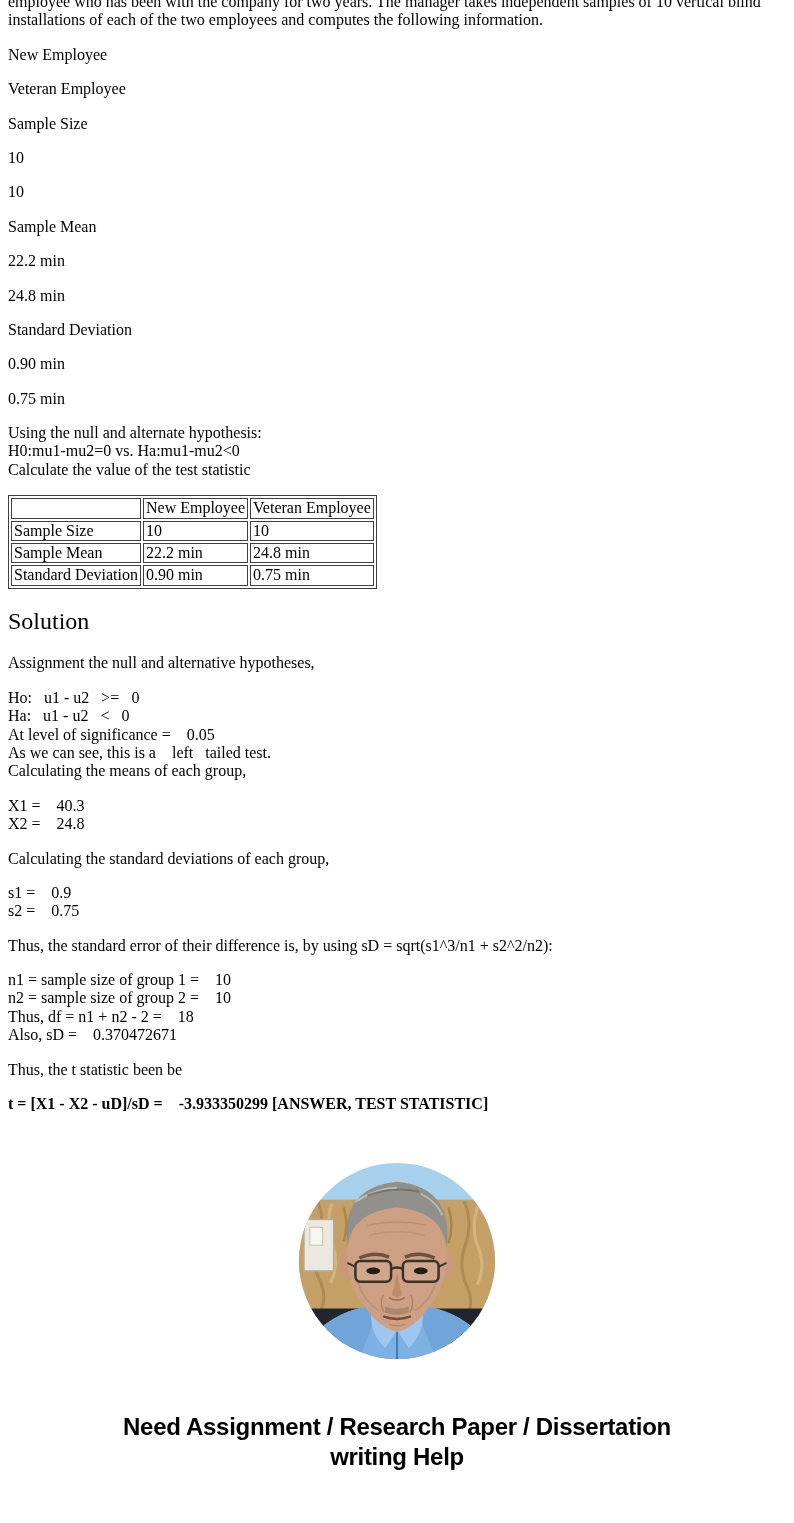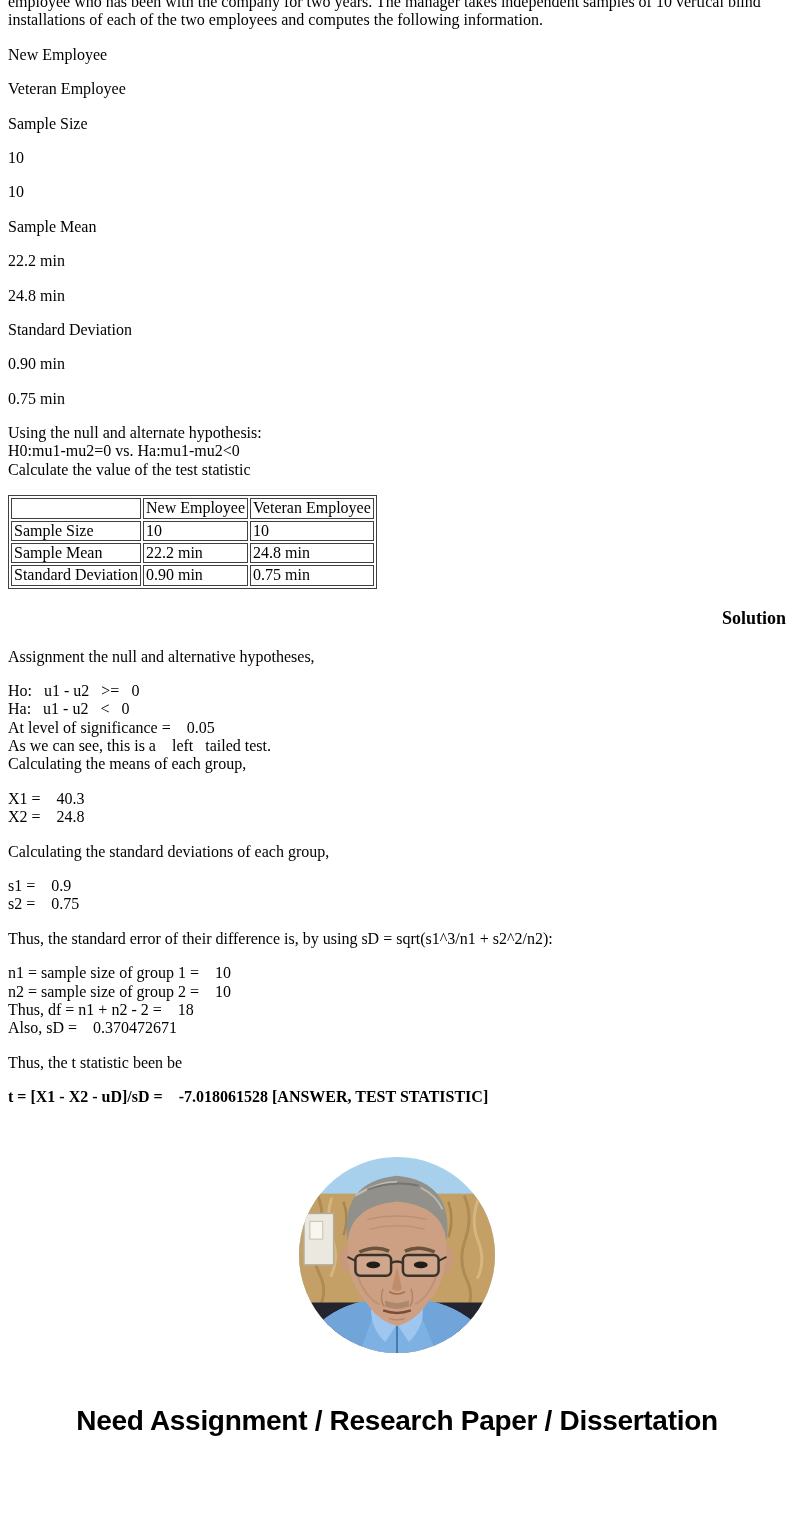--- a/index.html
+++ b/index.html
@@ -10,24 +10,23 @@
     width: 794px;
     font-family: "Liberation Serif", "DejaVu Serif", serif;
     font-size: 16px;
     line-height: 1.15;
     color: #000000;
   }
   p { margin: 16px 0; }
   .pre { white-space: pre-wrap; }
   .intro { margin-top: -7px; }
   h3.solution-heading {
-    font-size: 18px;
-    font-weight: bold;
+    font-size: 24px;
+    font-weight: normal;
     margin: 19px 0;
-    text-align: right;
   }
   table.stats {
     border-collapse: separate;
     border-spacing: 2px;
     border: 1px solid #3f3f3f;
     margin: 16px 0;
   }
   table.stats td {
     border: 1px solid #3f3f3f;
     padding: 0 2px;
@@ -37,21 +36,21 @@
   .avatar-wrap {
     width: 198px;
     height: 198px;
     margin: 49px auto 0 auto;
   }
   .banner {
     margin-top: 52px;
     text-align: center;
     font-family: "Liberation Sans", "DejaVu Sans", sans-serif;
     font-weight: 700;
-    font-size: 28px;
+    font-size: 24px;
     line-height: 30px;
     color: #000000;
     letter-spacing: -0.3px;
   }
   .banner .banner-line { white-space: nowrap; }
 </style>
 </head>
 <body>
 
 <p class="intro pre">employee who has been with the company for two years. The manager takes independent samples of 10 vertical blind installations of each of the two employees and computes the following information.</p>
@@ -109,21 +108,21 @@
 X2 =    24.8</p>
 <p>Calculating the standard deviations of each group,</p>
 <p class="pre">s1 =    0.9
 s2 =    0.75</p>
 <p>Thus, the standard error of their difference is, by using sD = sqrt(s1^3/n1 + s2^2/n2):</p>
 <p class="pre">n1 = sample size of group 1 =    10
 n2 = sample size of group 2 =    10
 Thus, df = n1 + n2 - 2 =    18
 Also, sD =    0.370472671</p>
 <p>Thus, the t statistic been be</p>
-<p class="answer-line pre">t = [X1 - X2 - uD]/sD =    -7.018061528 [ANSWER, TEST STATISTIC]</p>
+<p class="answer-line pre">t = [X1 - X2 - uD]/sD =    -3.933350299 [ANSWER, TEST STATISTIC]</p>
 
 <div class="avatar-wrap">
   <svg width="198" height="198" viewBox="0 0 200 200" xmlns="http://www.w3.org/2000/svg" aria-hidden="true">
     <defs>
       <clipPath id="avclip">
           <circle cx="100" cy="100" r="99"></circle>
         </clipPath>
     </defs>
     <g clip-path="url(#avclip)">
       <rect x="0" y="0" width="200" height="200" fill="#a7d0ec"></rect>
@@ -173,13 +172,14 @@
       <path d="M114,134 Q118,144 113,152" stroke="#a87a5b" stroke-width="1.5" fill="none" opacity="0.8"></path>
       <path d="M88,146 Q100,151 112,146 L112,152 Q100,157 88,152 Z" fill="#8a6a52" opacity="0.45"></path>
       <path d="M86,156 Q100,161 114,156" stroke="#7a4c38" stroke-width="2.5" fill="none"></path>
       <path d="M92,164 Q100,167 108,164" stroke="#b07e60" stroke-width="1.5" fill="none" opacity="0.7"></path>
     </g>
   </svg>
 </div>
 
 <div class="banner">
   <div class="banner-line">Need Assignment / Research Paper / Dissertation</div>
+  <div class="banner-line">writing Help</div>
 </div>
 
 </body></html>

